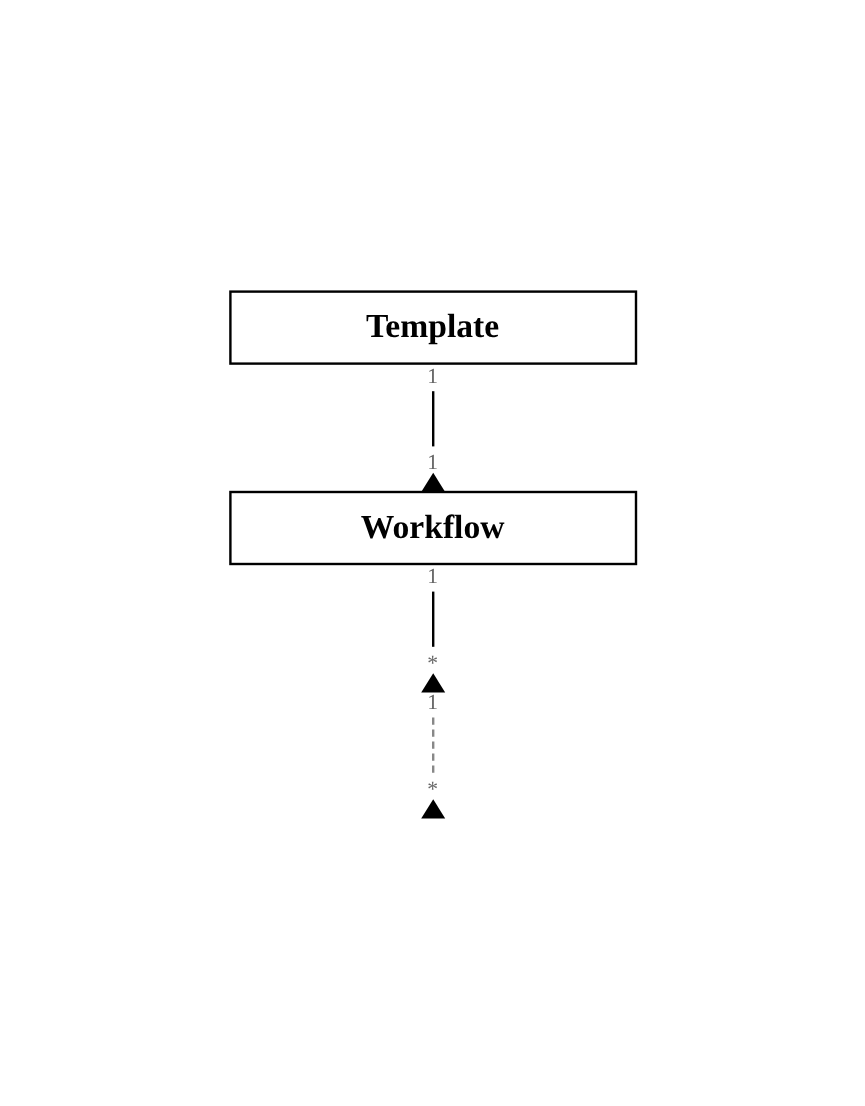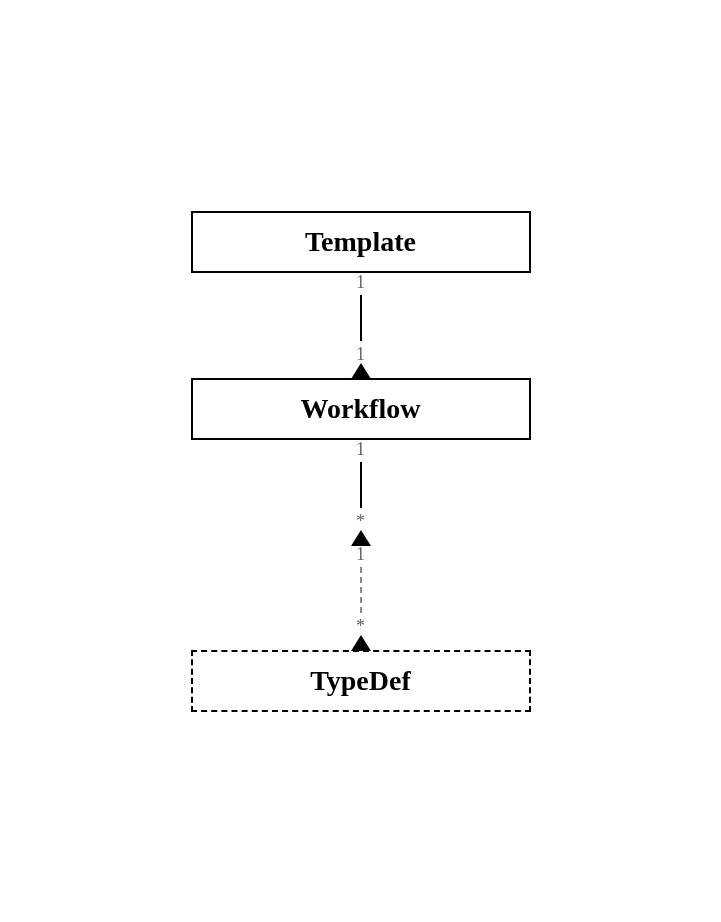--- a/index.html
+++ b/index.html
@@ -115,17 +115,14 @@
     <div style="width:0; border-left:2px dashed #888; flex:1;"></div>
     <span class="multiplicity-label bottom-label">*</span>
   </div>
 
   <div style="position:relative; width:340px;">
     <div style="display:flex; justify-content:center; margin-bottom:-1px;">
       <div class="arrowhead-up"></div>
     </div>
   </div>
 
-  <div class="uml-box dashed">
-    <span class="uml-box-label">TypeDef</span>
-  </div>
 
 </div>
 
 </body></html>

